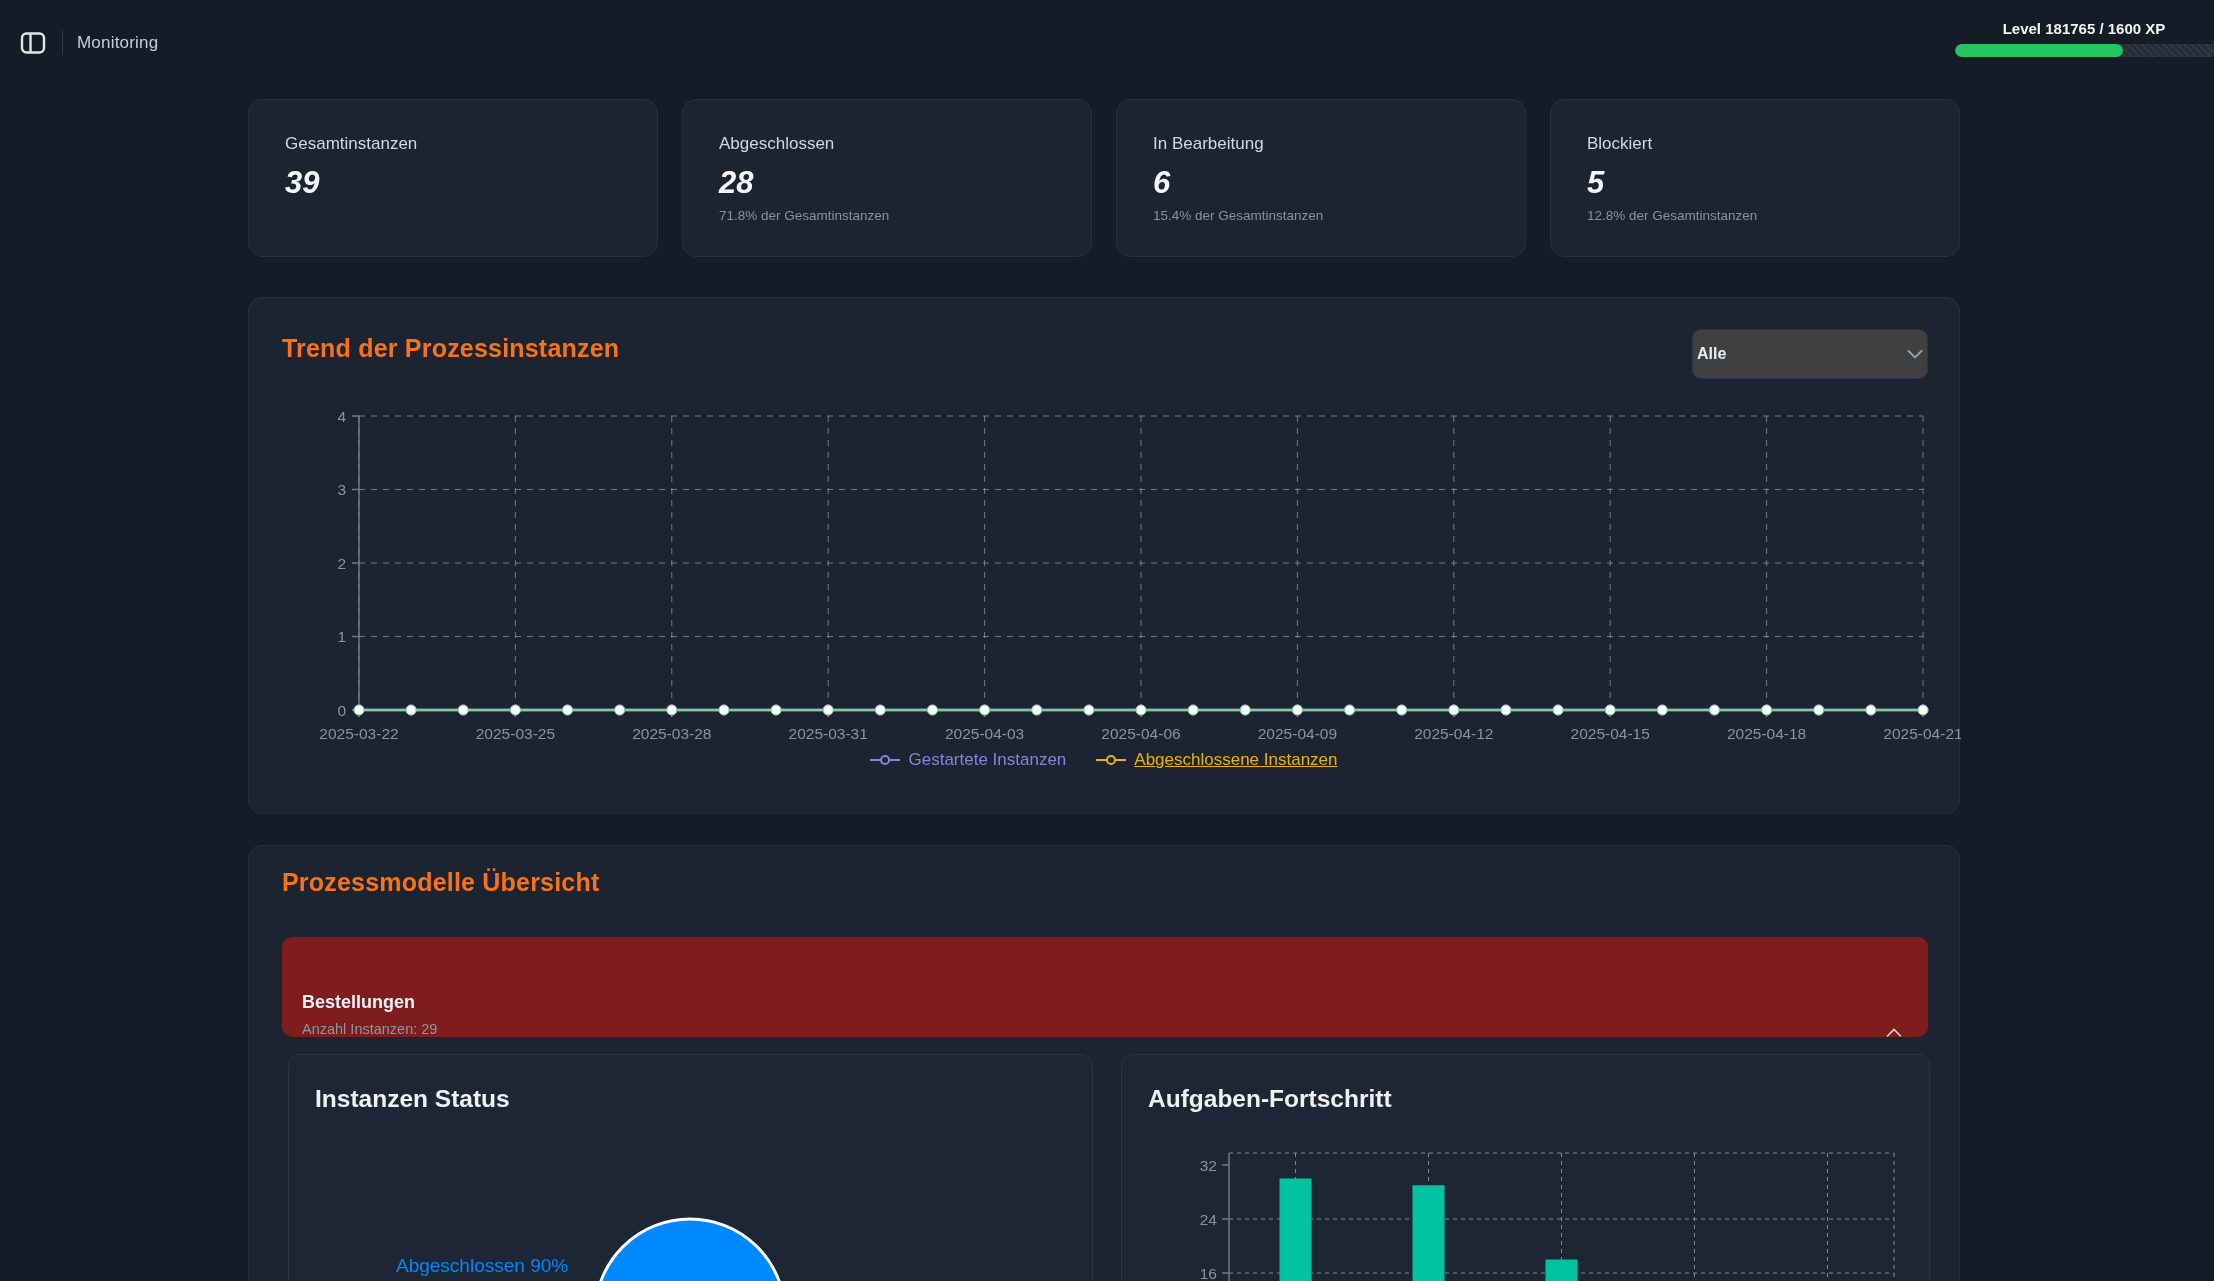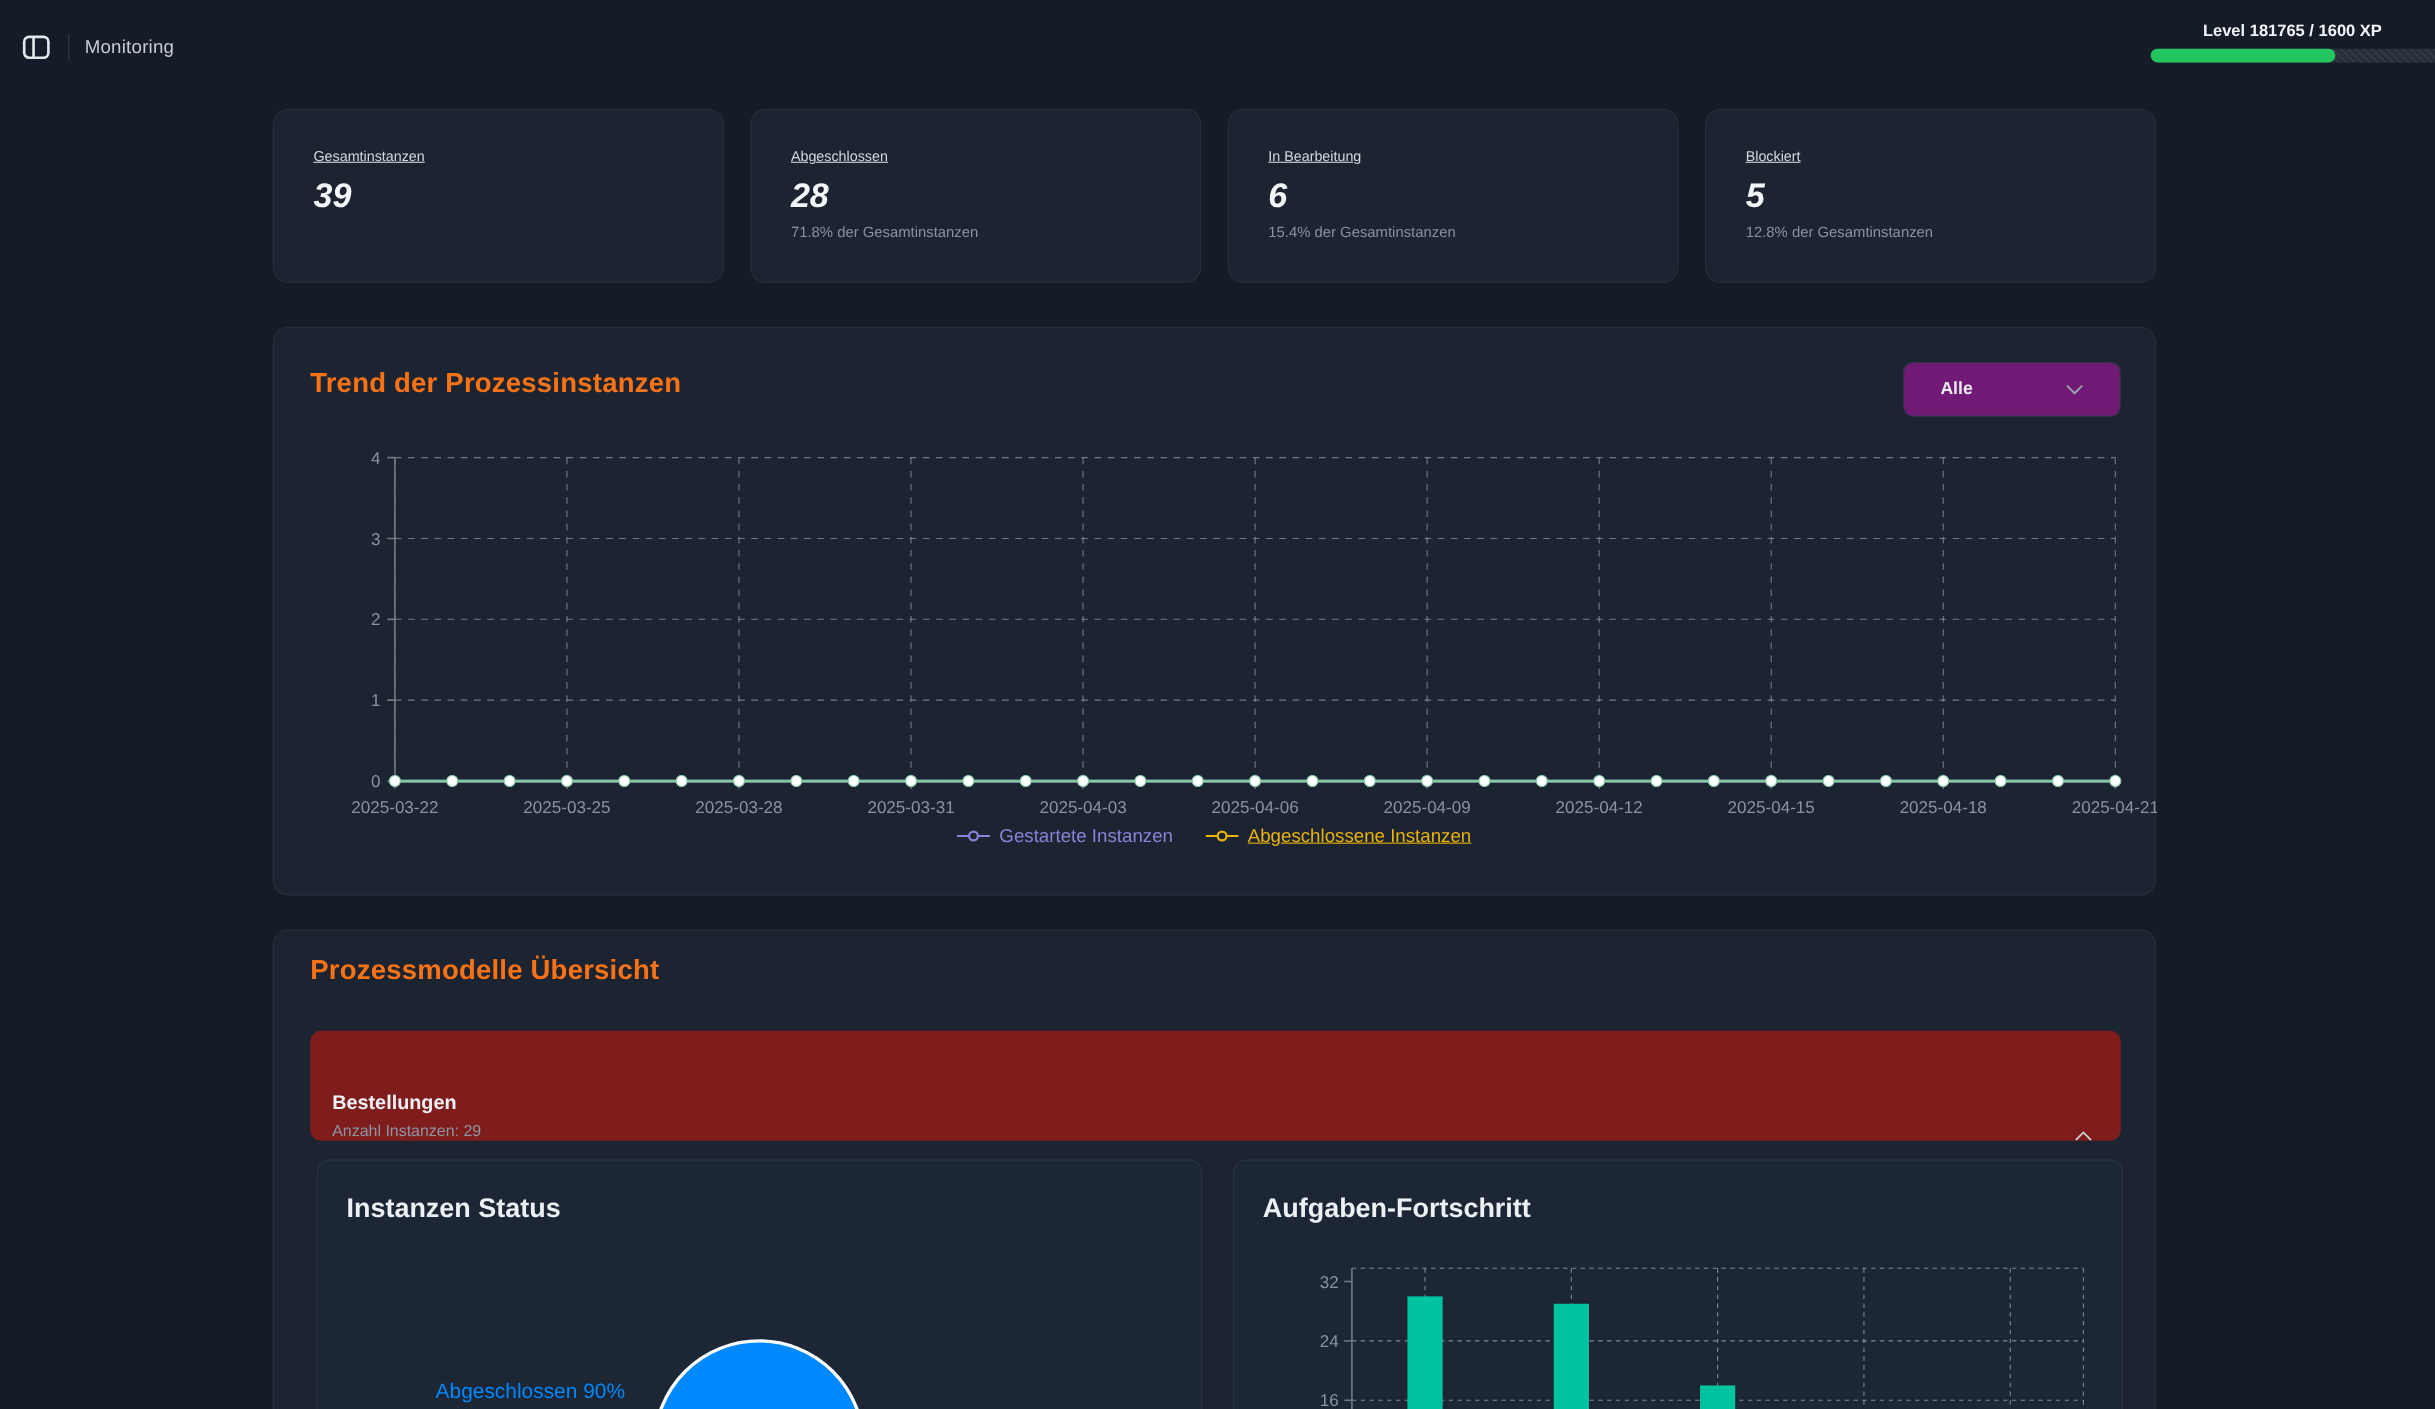--- a/index.html
+++ b/index.html
@@ -13,30 +13,30 @@
   .hdr-title { font-size:17px; color:#c6ccd4; letter-spacing:.2px; }
   .xp-block { position:absolute; left:1955px; top:20px; width:276px; }
   .xp-row { display:flex; justify-content:center; width:258px; font-size:15px; font-weight:bold; color:#f2f5f9; }
   .xp-track { margin-top:7px; width:280px; height:13px; border-radius:7px; background:#262d39;
               background-image:repeating-linear-gradient(45deg, rgba(255,255,255,.05) 0 2px, transparent 2px 5px); overflow:hidden; }
   .xp-fill { height:100%; border-radius:7px; }
 
   
   .card { position:absolute; background:#1c2431; border:1px solid #27303d; border-radius:14px; }
   .stat-card { top:99px; height:158px; width:410px; padding:34px 36px 0 36px; }
-  .stat-label { font-size:13px; color:#d2d8df;text-decoration:underline; }
+  .stat-label { font-size:17px; color:#d2d8df; }
   .stat-value { margin-top:13px; font-size:31px; font-weight:bold; color:#f4f7fa; line-height:1;font-style:italic; }
   .stat-sub { margin-top:10px; font-size:13.5px; color:#89929e; }
 
   .section-title { position:absolute; left:33px; font-size:25px; font-weight:600; color:#f97316; letter-spacing:.2px; }
 
   
   .trend-card { left:248px; top:297px; width:1712px; height:517px; }
-  .dropdown { position:absolute; right:31px; top:31px; width:198px; height:50px; background:#701a75; border:1px solid #2b3442;
-              border-radius:9px; display:flex; align-items:center; justify-content:space-between; padding:0 33px; cursor:pointer; z-index:2; }
+  .dropdown { position:absolute; right:31px; top:31px; width:236px; height:50px; background:#404040; border:1px solid #2b3442;
+              border-radius:9px; display:flex; align-items:center; justify-content:space-between; padding:0 4px; cursor:pointer; z-index:2; }
   .dropdown span { font-size:16px; font-weight:600; color:#e9edf2; }
   .chart-svg { position:absolute; left:0; top:0; pointer-events:none; }
   .chart-svg text { font-family:"Liberation Sans", sans-serif; }
   .legend { position:absolute; left:0; top:452px; width:100%; display:flex; justify-content:center; gap:30px; }
   .legend-item { display:flex; align-items:center; gap:8px; font-size:17px; cursor:pointer; }
 
   
   .models-card { left:248px; top:845px; width:1712px; height:460px; }
   .accordion { position:absolute; left:33px; top:91px; width:1646px; height:100px; background:#7f1d1d; border-radius:10px;
                display:flex; align-items:flex-end; justify-content:space-between; padding:0 26px 0 20px; cursor:pointer;gap:28px; }

